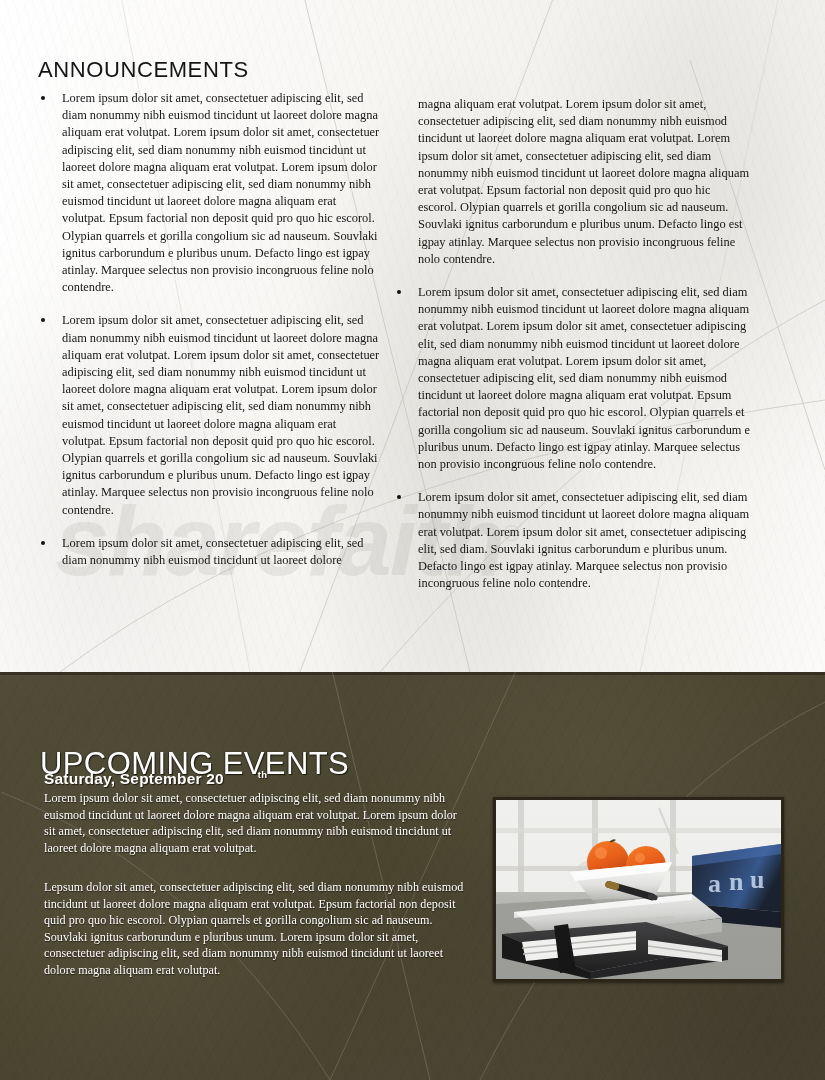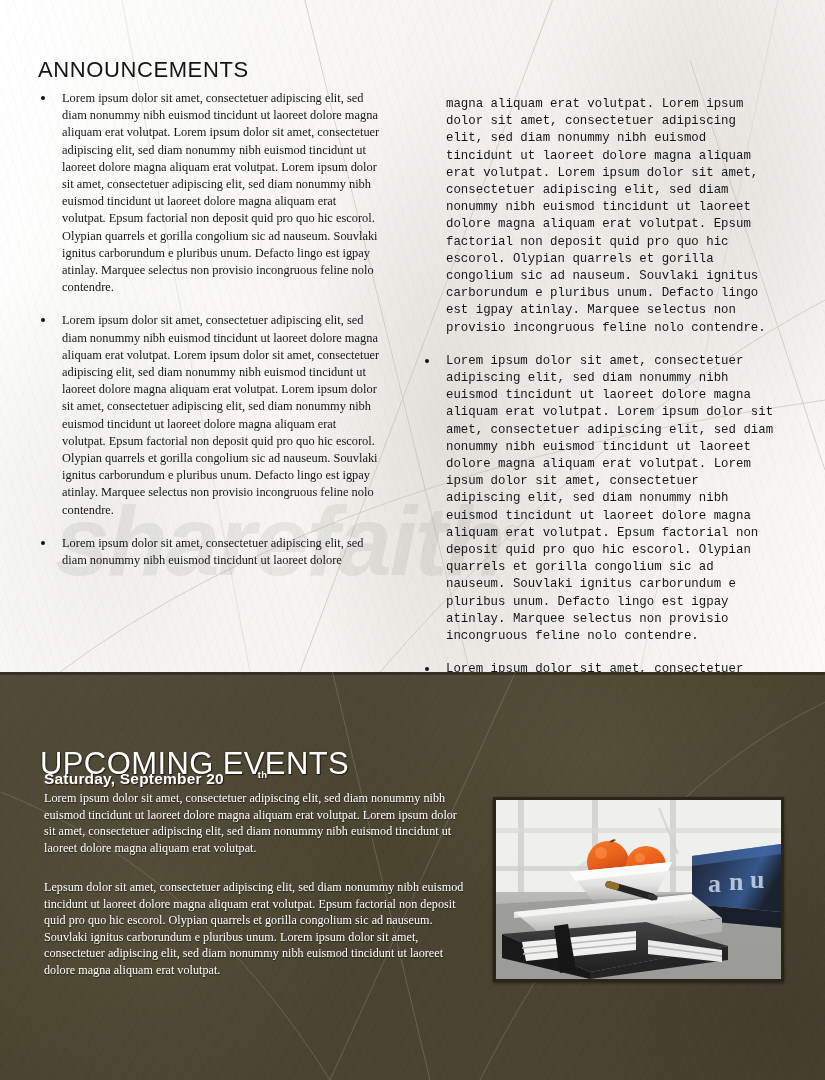--- a/index.html
+++ b/index.html
@@ -104,21 +104,21 @@
 
   
   .col {
     position: absolute;
     font-size: 12.4px;
     line-height: 17.2px;
     color: #161616;
     text-align: left;
   }
   .col-left  { left: 36px;  top: 90px;  width: 345px; }
-  .col-right { left: 420px; top: 96px;  width: 360px; font-family: Liberation Mono, monospace; }
+  .col-right { left: 392px; top: 96px;  width: 360px; }
 
   .bullet-item {
     position: relative;
     padding-left: 26px;
     margin-bottom: 16px;
   }
   .bullet-item::before {
     content: "";
     position: absolute;
     left: 5px; top: 6px;

